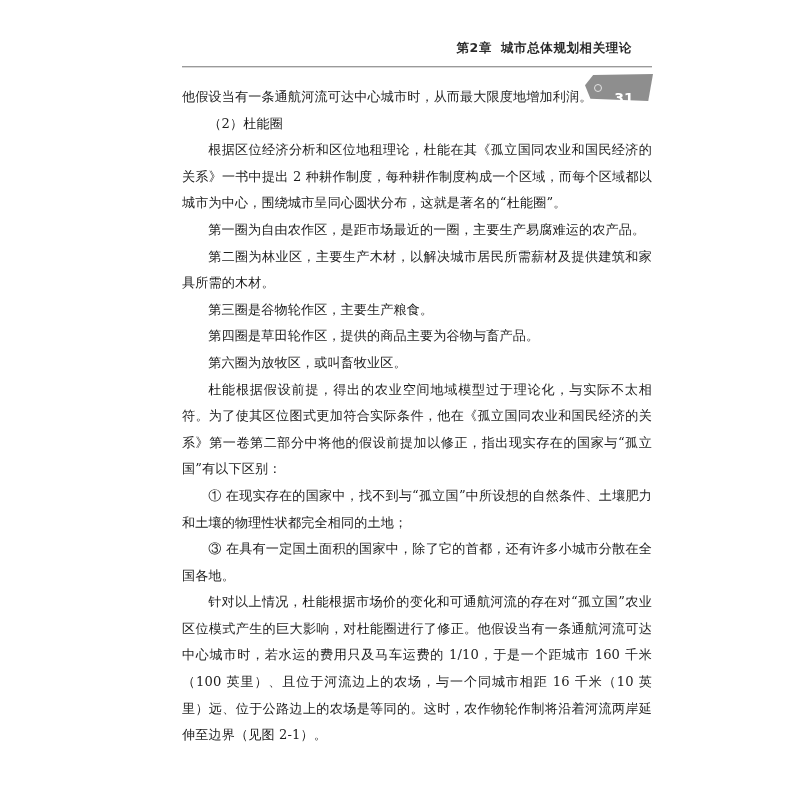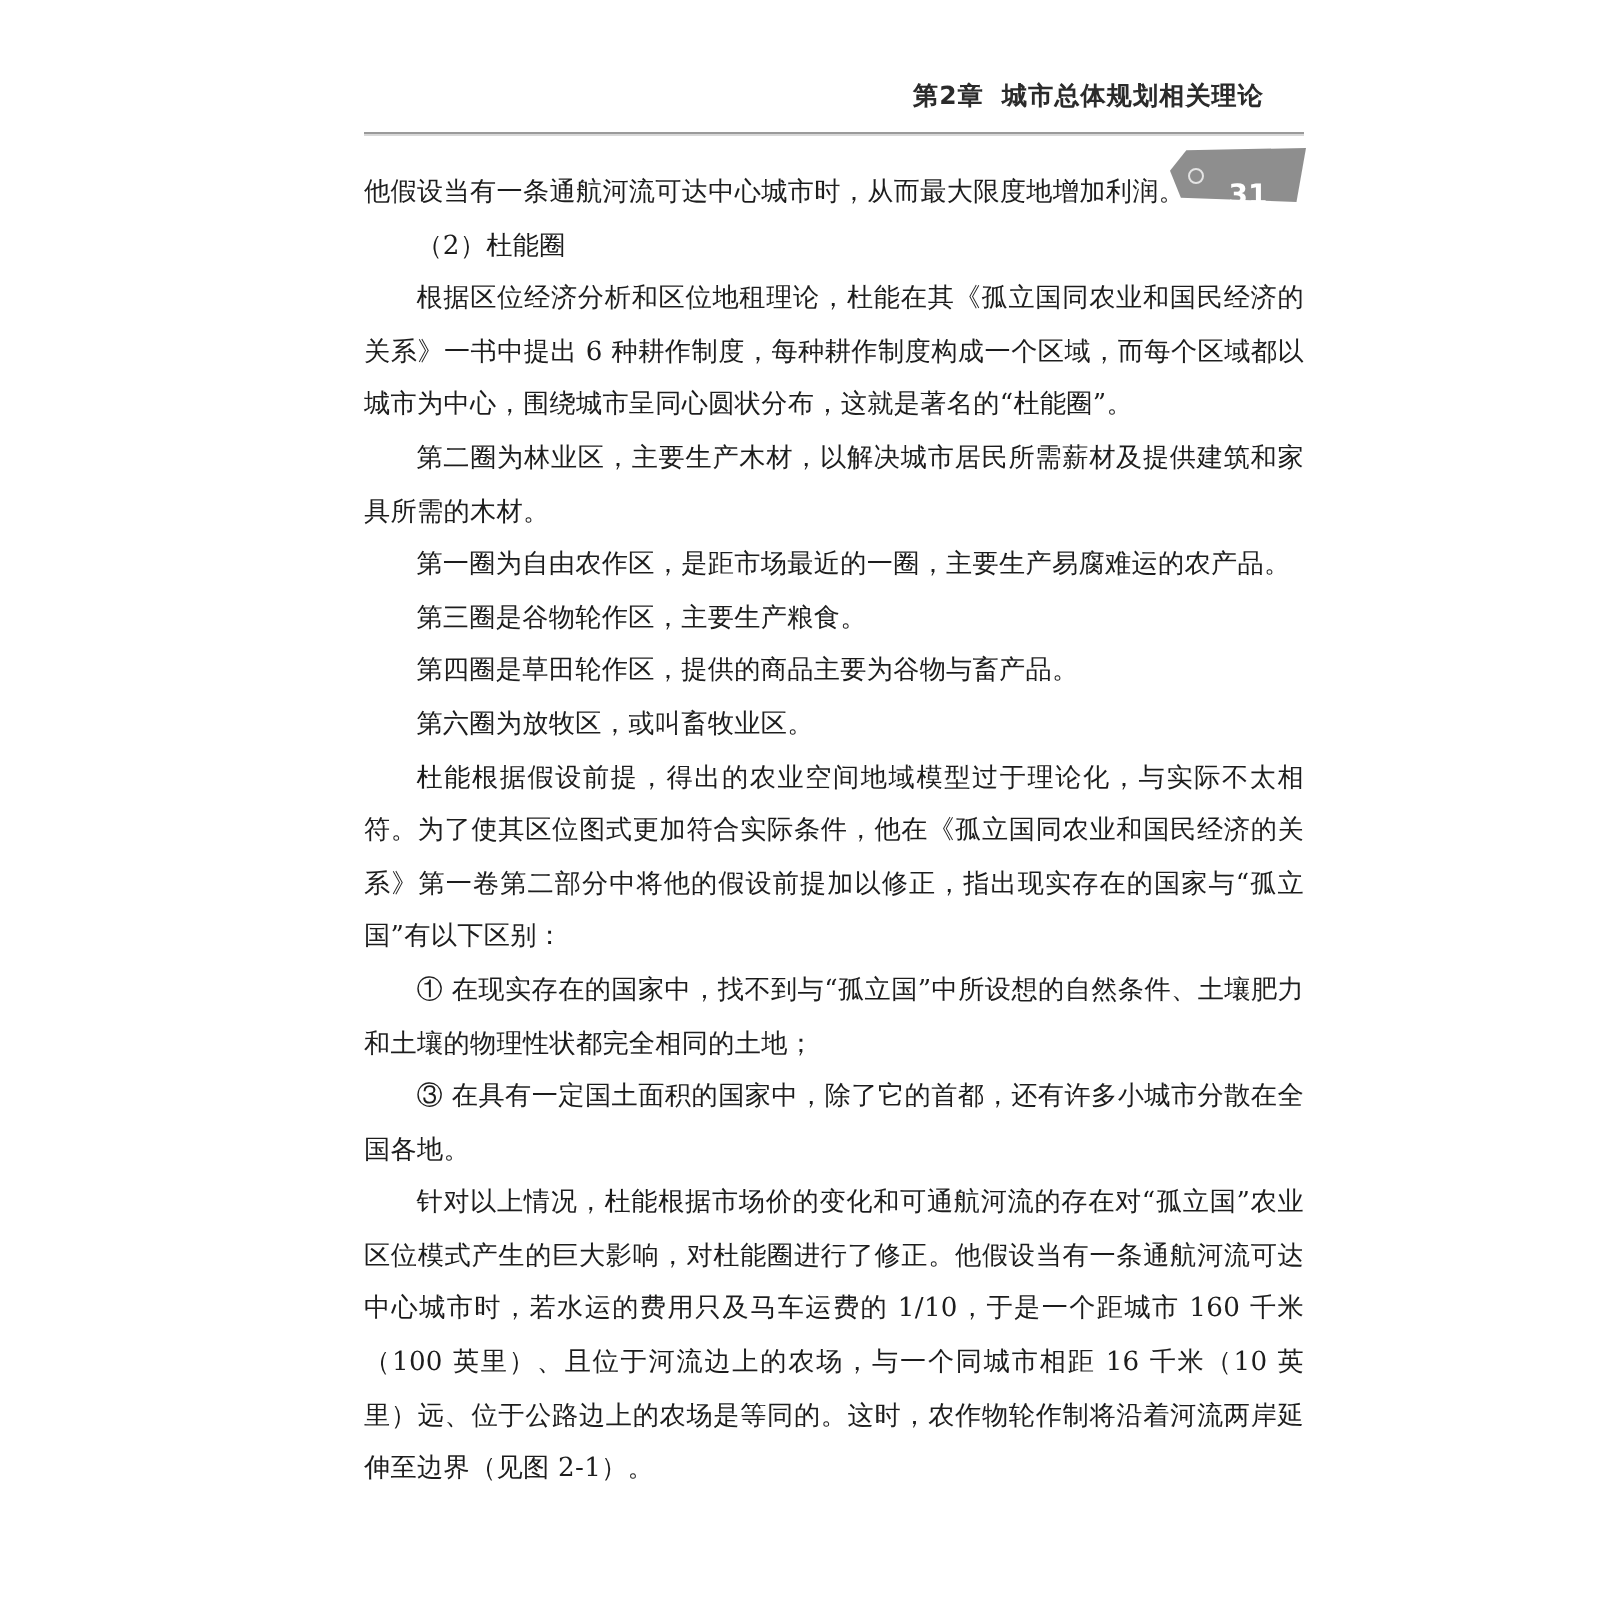--- a/index.html
+++ b/index.html
@@ -142,23 +142,23 @@
       <div id="page-tag-shadow"></div>
       <div id="page-tag-body"></div>
       <div id="page-tag-hole"></div>
       <div id="page-number">31</div>
     </div>
   </div>
 
   <div id="body-column">
     <p class="line">他假设当有一条通航河流可达中心城市时，从而最大限度地增加利润。</p>
     <p class="line indent">（2）杜能圈</p>
-    <p class="line indent">根据区位经济分析和区位地租理论，杜能在其《孤立国同农业和国民经济的关系》一书中提出 6 种耕作制度，每种耕作制度构成一个区域，而每个区域都以城市为中心，围绕城市呈同心圆状分布，这就是著名的“杜能圈”。</p>
+    <p class="line indent">根据区位经济分析和区位地租理论，杜能在其《孤立国同农业和国民经济的关系》一书中提出 2 种耕作制度，每种耕作制度构成一个区域，而每个区域都以城市为中心，围绕城市呈同心圆状分布，这就是著名的“杜能圈”。</p>
+    <p class="line indent">第一圈为自由农作区，是距市场最近的一圈，主要生产易腐难运的农产品。</p>
     <p class="line indent">第二圈为林业区，主要生产木材，以解决城市居民所需薪材及提供建筑和家具所需的木材。</p>
-    <p class="line indent">第一圈为自由农作区，是距市场最近的一圈，主要生产易腐难运的农产品。</p>
     <p class="line indent">第三圈是谷物轮作区，主要生产粮食。</p>
     <p class="line indent">第四圈是草田轮作区，提供的商品主要为谷物与畜产品。</p>
     <p class="line indent">第六圈为放牧区，或叫畜牧业区。</p>
     <p class="line indent">杜能根据假设前提，得出的农业空间地域模型过于理论化，与实际不太相符。为了使其区位图式更加符合实际条件，他在《孤立国同农业和国民经济的关系》第一卷第二部分中将他的假设前提加以修正，指出现实存在的国家与“孤立国”有以下区别：</p>
     <p class="line indent">① 在现实存在的国家中，找不到与“孤立国”中所设想的自然条件、土壤肥力和土壤的物理性状都完全相同的土地；</p>
     <p class="line indent">③ 在具有一定国土面积的国家中，除了它的首都，还有许多小城市分散在全国各地。</p>
     <p class="line indent">针对以上情况，杜能根据市场价的变化和可通航河流的存在对“孤立国”农业区位模式产生的巨大影响，对杜能圈进行了修正。他假设当有一条通航河流可达中心城市时，若水运的费用只及马车运费的 1/10，于是一个距城市 160 千米（100 英里）、且位于河流边上的农场，与一个同城市相距 16 千米（10 英里）远、位于公路边上的农场是等同的。这时，农作物轮作制将沿着河流两岸延伸至边界（见图 2-1）。</p>
 
   </div>
 

